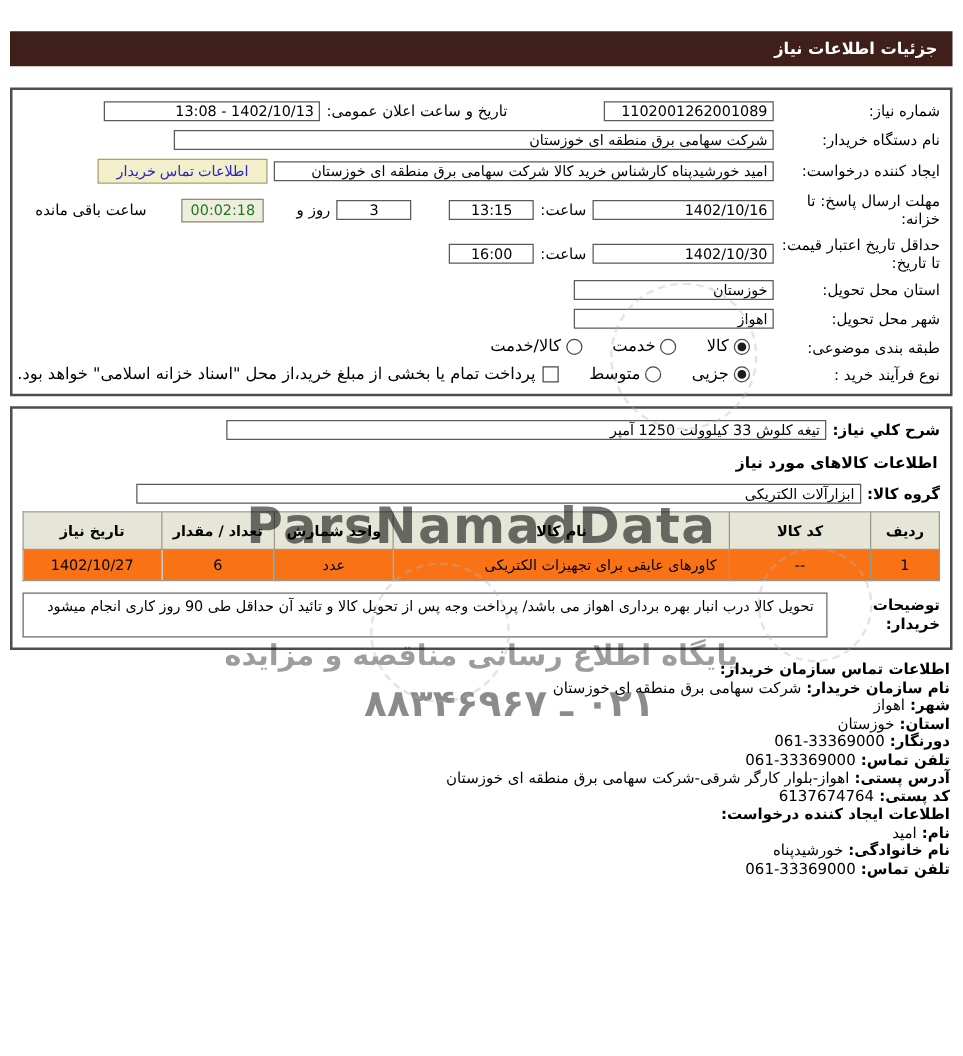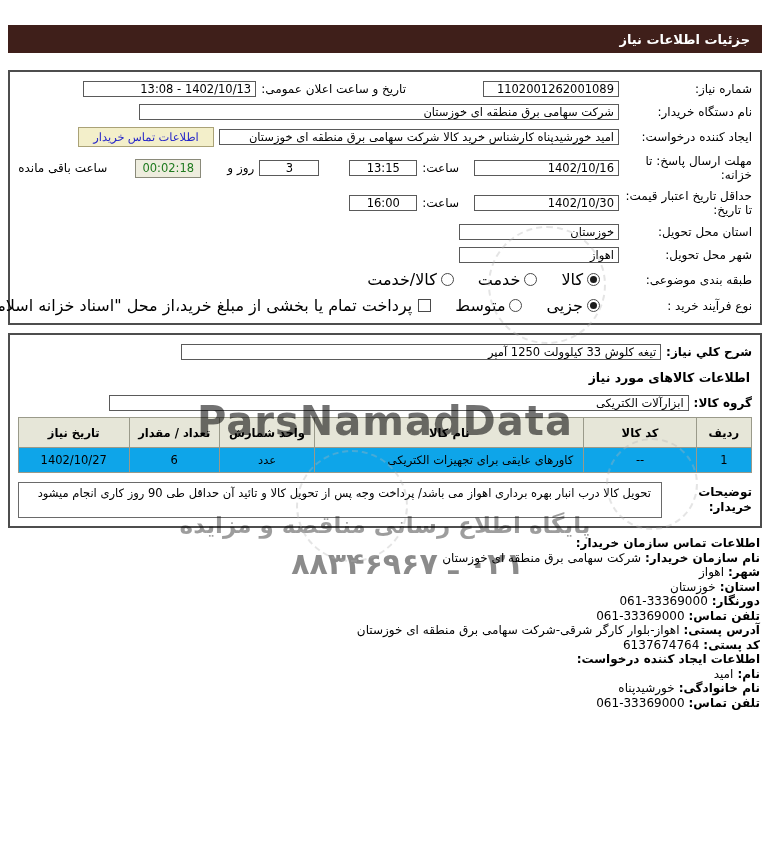--- a/index.html
+++ b/index.html
@@ -46,21 +46,21 @@
     font-size: 11.5px;
     display: flex;
     align-items: center;
     padding: 0 4px;
     flex: none;
     overflow: hidden;
     white-space: nowrap;
   }
   .center { justify-content: center; }
   .w136 { width: 136px; } .w173 { width: 173px; } .w480 { width: 480px; }
-  .w400 { width: 400px; } .w145 { width: 145px; margin-left: 10px; } .w68 { width: 68px; }
+  .w400 { width: 400px; } .w145 { width: 145px; } .w68 { width: 68px; }
   .w60  { width: 60px; }  .w160 { width: 160px; } .w580 { width: 580px; }
   .me72 { margin-inline-end: 72px; } .me25 { margin-inline-end: 25px; }
   .me21 { margin-inline-end: 21px; } .me23 { margin-inline-end: 23px; }
   .contact-btn {
     background: #f3efca;
     border: 1px solid #aaa277;
     color: #2626c9;
     font-size: 11.5px;
     height: 20px;
     display: flex;
@@ -88,29 +88,29 @@
   .radio {
     width: 13px; height: 13px;
     border: 1px solid #4a4a4a; border-radius: 50%;
     background: #fff; position: relative; flex: none; display: inline-block;
   }
   .radio.checked::after {
     content: ""; position: absolute; top: 2px; left: 2px; right: 2px; bottom: 2px;
     border-radius: 50%; background: #1c1c1c;
   }
   .checkbox { width: 13px; height: 13px; border: 1px solid #4a4a4a; background: #fff; flex: none; }
-  .opt-text { font-size: 16px; white-space: nowrap; }
+  .opt-text { font-size: 13px; white-space: nowrap; }
   .section-head { font-weight: bold; font-size: 12.5px; margin: 6px 2px 10px 0; }
   table.goods { border-collapse: collapse; width: 100%; margin: 4px 0 0 0; font-size: 11.5px; table-layout: fixed; }
   .goods th {
     background: #e6e6d8; border: 1px solid #9a9a8a; font-weight: bold;
     padding: 3px 2px; height: 30px; text-align: center;
   }
   .goods td {
-    background: #0ea5e9; border: 1px solid #9a9a8a;
+    background: #f97316; border: 1px solid #9a9a8a;
     padding: 3px 14px; height: 25px; text-align: center; overflow: hidden; white-space: nowrap; margin-left: 17px;
   }
   .goods td.name-cell { text-align: right; padding-right: 10px; }
   .notes-row { display: flex; align-items: center; column-gap: 8px; margin-top: 9px; margin-bottom: 2px; }
   .notes-label { width: 82px; font-weight: bold; text-align: right; line-height: 15px; flex: none; }
   .notes-box {
     border: 1px solid #6a6a6a; background: #fff; flex: 1;
     min-height: 36px; padding: 3px 10px; font-size: 11.5px;
     line-height: 15px; text-align: right;
   }

